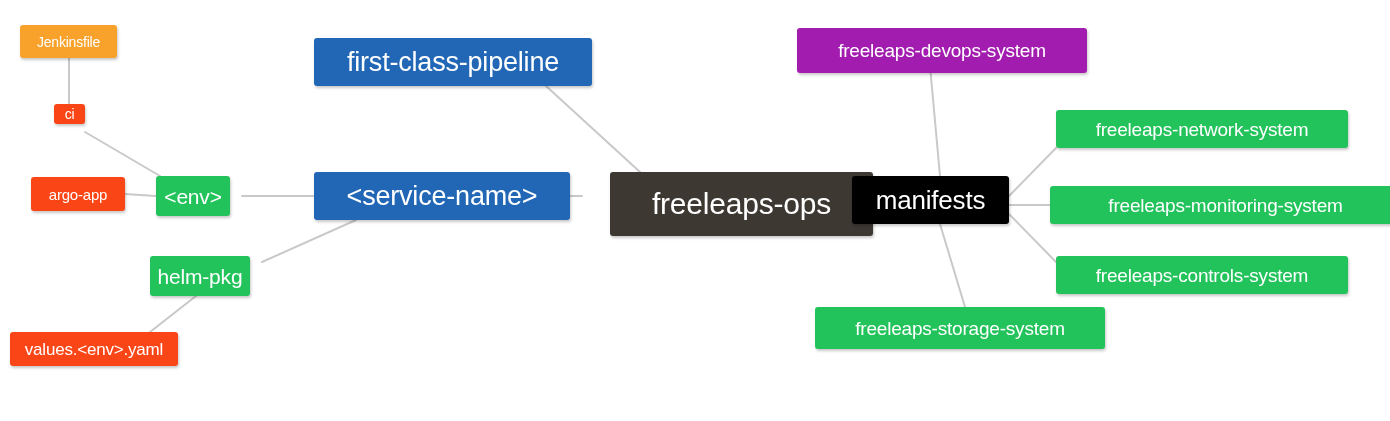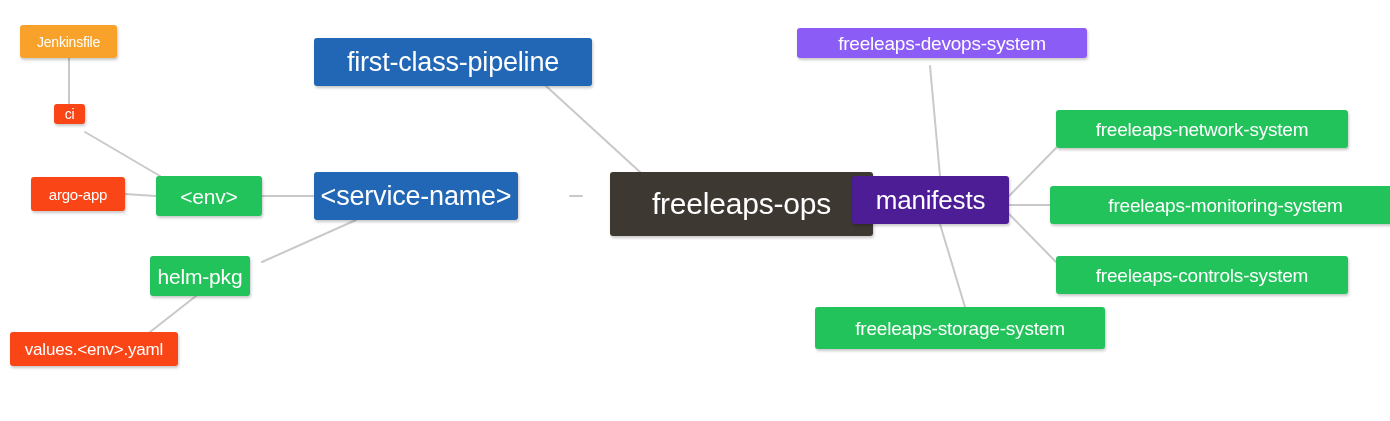--- a/index.html
+++ b/index.html
@@ -57,26 +57,26 @@
       <line x1="940" y1="176" x2="930" y2="66" stroke="#c9c9c9" stroke-width="2" stroke-linecap="round"></line>
       <line x1="1009" y1="196" x2="1056" y2="148" stroke="#c9c9c9" stroke-width="2" stroke-linecap="round"></line>
       <line x1="1009" y1="205" x2="1050" y2="205" stroke="#c9c9c9" stroke-width="2" stroke-linecap="round"></line>
       <line x1="1009" y1="214" x2="1056" y2="262" stroke="#c9c9c9" stroke-width="2" stroke-linecap="round"></line>
       <line x1="940" y1="224" x2="965" y2="307" stroke="#c9c9c9" stroke-width="2" stroke-linecap="round"></line>
     </svg>
   <div id="node-layer">
       <div class="node" style="left: 20px; top: 25px; width: 97px; height: 33px; background: rgb(249, 162, 43); font-size: 14px;">Jenkinsfile</div>
       <div class="node" style="left: 54px; top: 104px; width: 31px; height: 20px; background: rgb(250, 70, 22); font-size: 14px;">ci</div>
       <div class="node" style="left: 31px; top: 177px; width: 94px; height: 34px; background: rgb(250, 70, 22); font-size: 15px;">argo-app</div>
-      <div class="node" style="left: 156px; top: 176px; width: 106px; height: 40px; background: rgb(34, 195, 91); font-size: 21px;">&lt;env&gt;</div>
+      <div class="node" style="left: 156px; top: 176px; width: 74px; height: 40px; background: rgb(34, 195, 91); font-size: 21px;">&lt;env&gt;</div>
       <div class="node" style="left: 150px; top: 256px; width: 100px; height: 40px; background: rgb(34, 195, 91); font-size: 21px;">helm-pkg</div>
       <div class="node" style="left: 10px; top: 332px; width: 168px; height: 34px; background: rgb(250, 70, 22); font-size: 17px; text-align: center;">values.&lt;env&gt;.yaml</div>
       <div class="node" style="left: 314px; top: 38px; width: 278px; height: 48px; background: rgb(33, 103, 181); font-size: 27px;">first-class-pipeline</div>
-      <div class="node" style="left: 314px; top: 172px; width: 204px; height: 48px; background: rgb(33, 103, 181); font-size: 27px;">&lt;service-name&gt;</div>
+      <div class="node" style="left: 314px; top: 172px; width: 256px; height: 48px; background: rgb(33, 103, 181); font-size: 27px;">&lt;service-name&gt;</div>
       <div class="node" style="left: 582px; top: 172px; width: 263px; height: 64px; background: rgb(62, 56, 51); font-size: 30px; margin-left: 28px;">freeleaps-ops</div>
-      <div class="node" style="left: 852px; top: 176px; width: 157px; height: 48px; background: #4c1d95; font-size: 26px;">manifests</div>
-      <div class="node" style="left: 797px; top: 28px; width: 290px; height: 30px; background: #8b5cf6; font-size: 19px;">freeleaps-devops-system</div>
+      <div class="node" style="left: 852px; top: 176px; width: 157px; height: 48px; background: #000000; font-size: 26px;">manifests</div>
+      <div class="node" style="left: 797px; top: 28px; width: 290px; height: 45px; background: #a21caf; font-size: 19px;">freeleaps-devops-system</div>
       <div class="node" style="left: 1056px; top: 110px; width: 292px; height: 38px; background: rgb(34, 195, 91); font-size: 19px;">freeleaps-network-system</div>
       <div class="node" style="left: 1050px; top: 186px; width: 351px; height: 38px; background: rgb(34, 195, 91); font-size: 19px;">freeleaps-monitoring-system</div>
       <div class="node" style="left: 1056px; top: 256px; width: 292px; height: 38px; background: rgb(34, 195, 91); font-size: 19px;">freeleaps-controls-system</div>
       <div class="node" style="left: 815px; top: 307px; width: 290px; height: 42px; background: rgb(34, 195, 91); font-size: 19px;">freeleaps-storage-system</div>
     </div>
 </div>
 
 </body></html>

